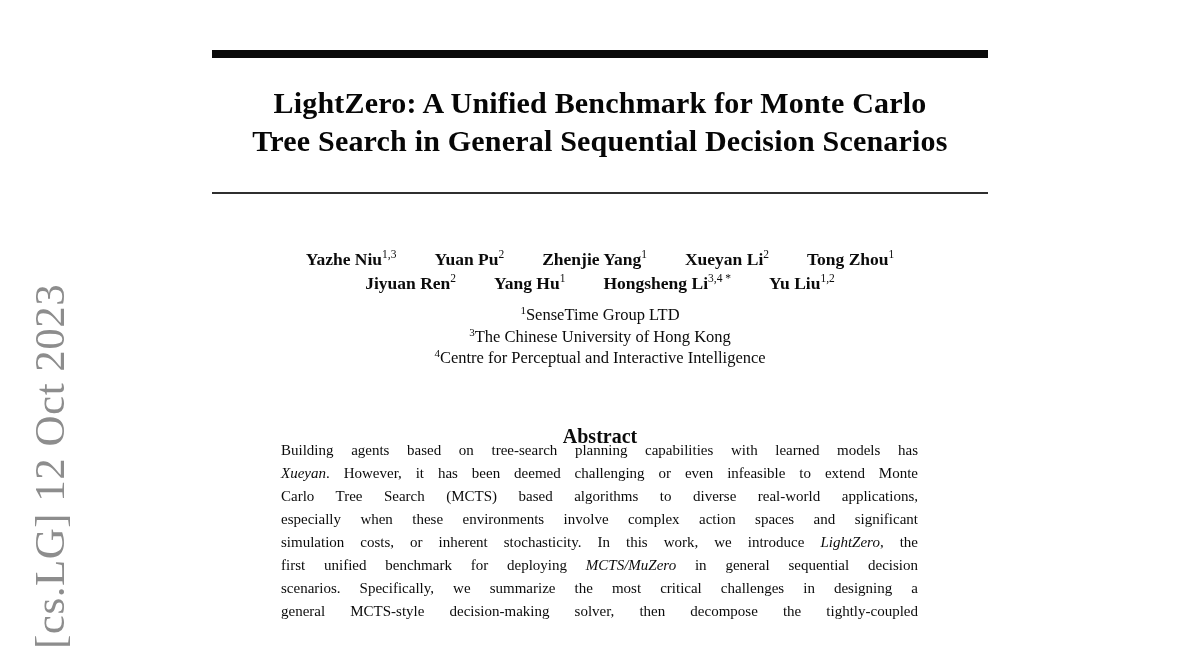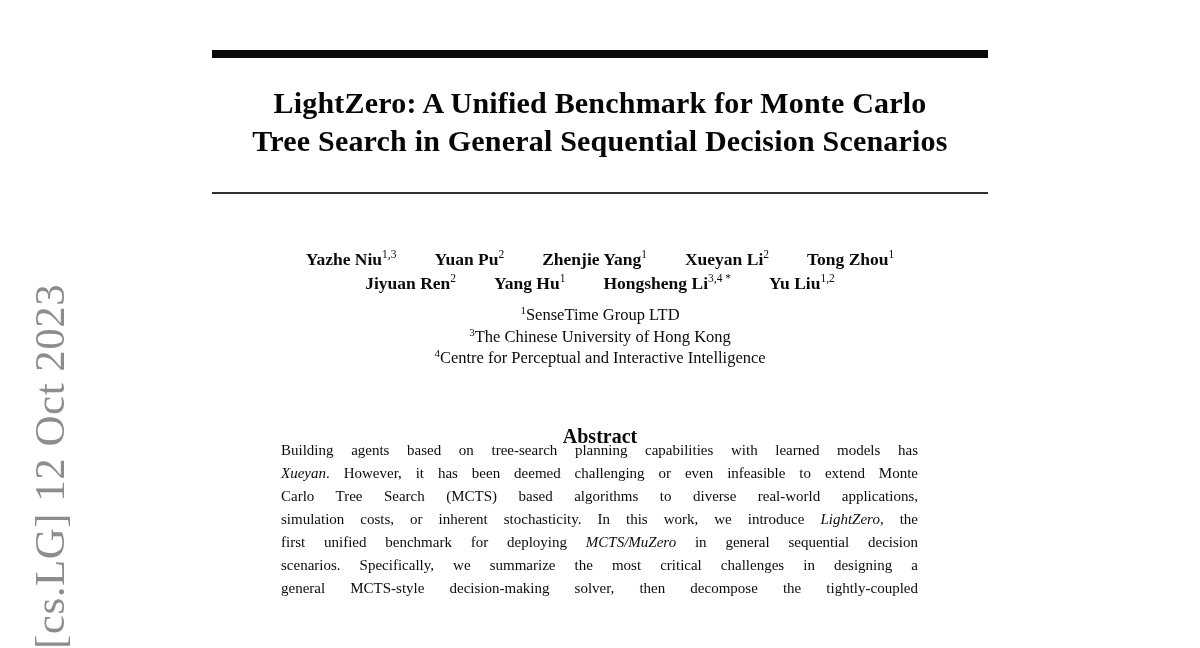--- a/index.html
+++ b/index.html
@@ -152,20 +152,21 @@
         <div class="aff-line"><sup>3</sup>The Chinese University of Hong Kong</div>
         <div class="aff-line"><sup>4</sup>Centre for Perceptual and Interactive Intelligence</div>
       </div>
 
     <div class="abstract-heading">Abstract</div>
 
     <div class="abstract-body">
         <div class="abs-line"><span>Building agents based on tree-search planning capabilities with learned models has</span></div>
         <div class="abs-line"><i>Xueyan</i><span>. However, it has been deemed challenging or even infeasible to extend Monte</span></div>
         <div class="abs-line"><span>Carlo Tree Search (MCTS) based algorithms to diverse real-world applications,</span></div>
+        <div class="abs-line"><span>especially when these environments involve complex action spaces and significant</span></div>
         <div class="abs-line"><span>simulation costs, or inherent stochasticity. In this work, we introduce </span><i>LightZero</i><span>, the</span></div>
         <div class="abs-line"><span>first unified benchmark for deploying </span><i>MCTS/MuZero</i><span> in general sequential decision</span></div>
         <div class="abs-line"><span>scenarios. Specifically, we summarize the most critical challenges in designing a</span></div>
         <div class="abs-line"><span>general MCTS-style decision-making solver, then decompose the tightly-coupled</span></div>
       </div>
 
   </div>
 </div>
 
 </body></html>

